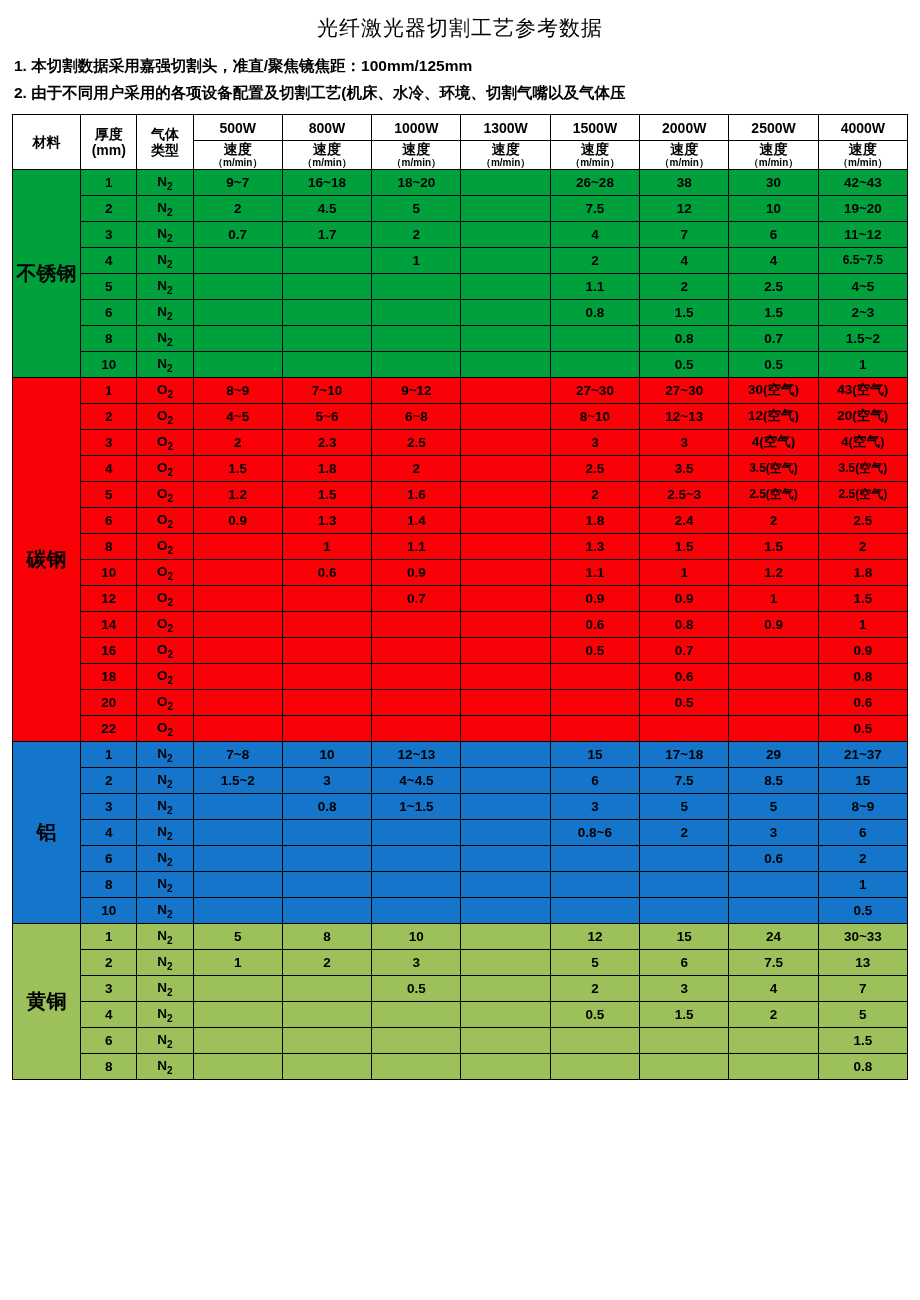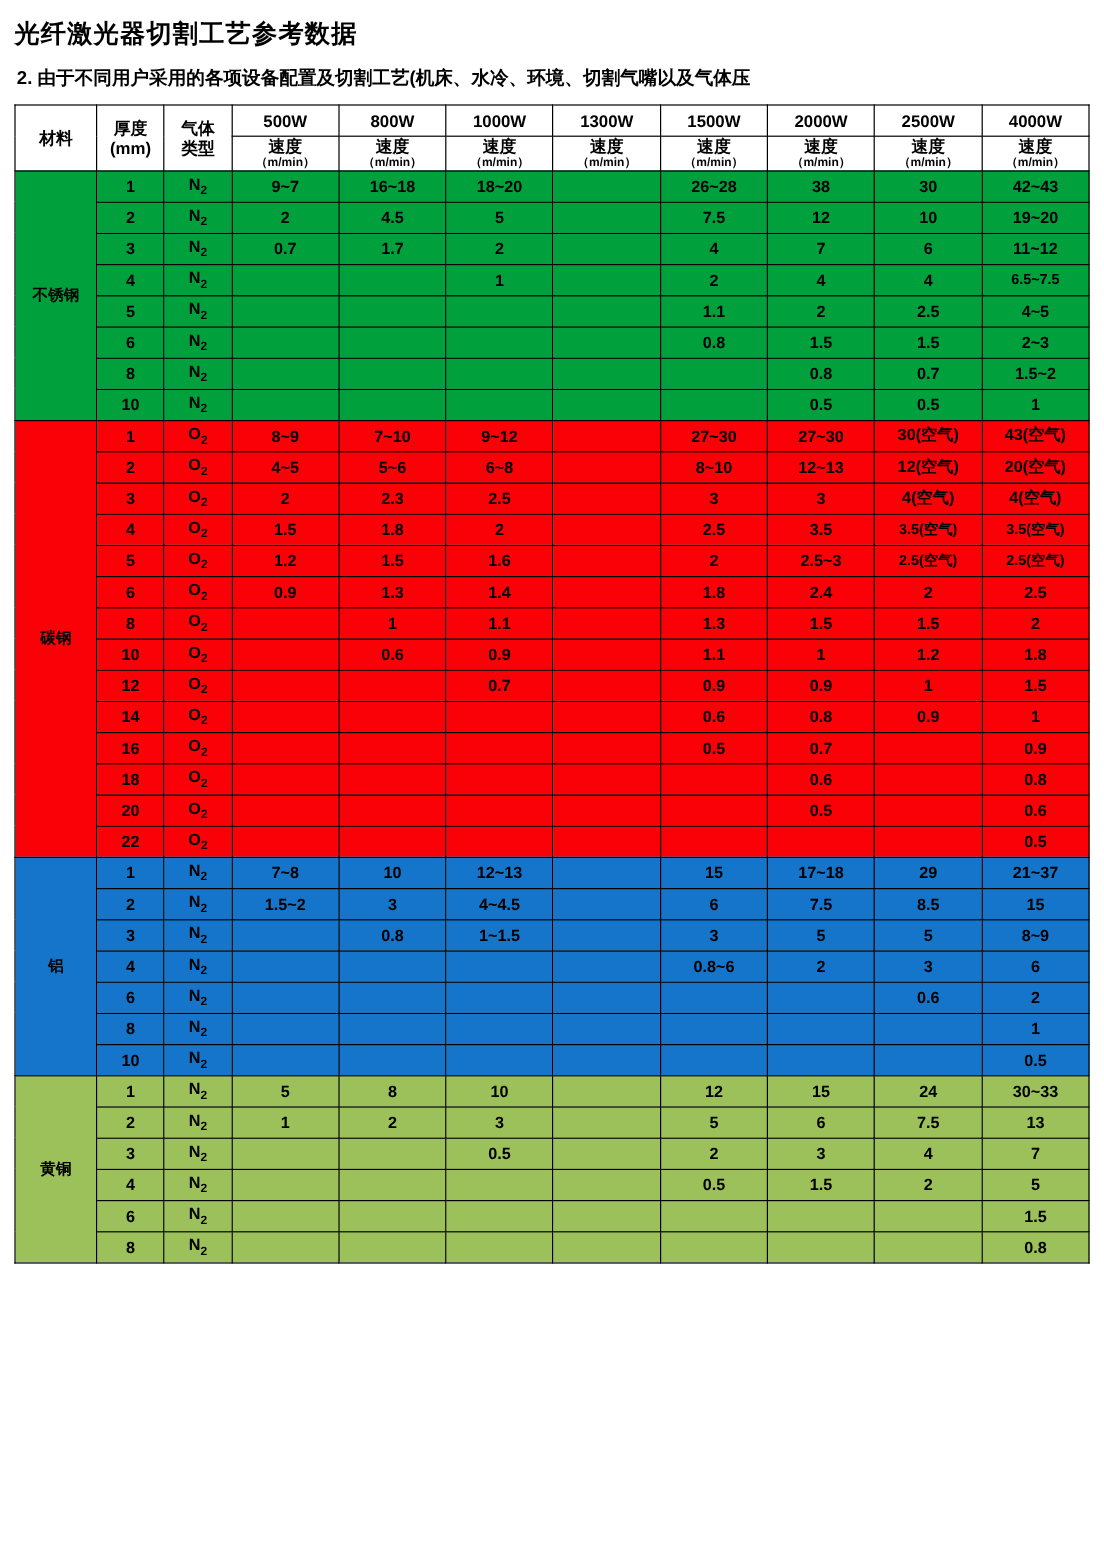--- a/index.html
+++ b/index.html
@@ -15,23 +15,23 @@
     -webkit-font-smoothing: antialiased;
   }
   .page {
     width: 920px;
     height: 1300px;
     position: relative;
     box-sizing: border-box;
     padding: 0 12px;
   }
   .doc-title {
-    text-align: left;
+    text-align: center;
     font-size: 21px;
-    font-weight: bold;
+    font-weight: normal;
     letter-spacing: 1px;
     margin: 14px 0 10px 0;
   }
   .notes {
     font-size: 15.5px;
     font-weight: bold;
     line-height: 1.75;
     margin: 0 0 8px 2px;
   }
   .note-line {
@@ -62,40 +62,41 @@
     line-height: 1.15;
   }
   .hdr-power { height: 26px; margin-left: 36px; }
   .hdr-speed { height: 48px; }
   .col-mat { width: 68px; }
   .col-thk { width: 56px; }
   .col-gas { width: 56px; }
   .col-pw  { width: 89px; }
 
   .mat-cell {
-    font-size: 13px;
+    font-size: 20px;
     font-weight: bold;
   }
   
   .band-steel td { background: #00a03c; }
   .band-carbon td { background: #fa0007; }
   .band-alu td { background: #1475cb; }
   .band-brass td { background: #9cc15a; }
 
   .sub { font-size: 10px; vertical-align: sub; }
   .unit-small { font-size: 10px; }
 </style>
 </head>
 <body>
 
 <div class="page">
 
   <div class="doc-title">光纤激光器切割工艺参考数据</div>
 
   <div class="notes">
+    <span class="note-line">1. 本切割数据采用嘉强切割头，准直/聚焦镜焦距：100mm/125mm</span>
     <span class="note-line">2. 由于不同用户采用的各项设备配置及切割工艺(机床、水冷、环境、切割气嘴以及气体压</span>
   </div>
 
   <table class="ref">
     <colgroup>
       <col class="col-mat">
         <col class="col-thk">
         <col class="col-gas">
       <col class="col-pw">
         <col class="col-pw">

